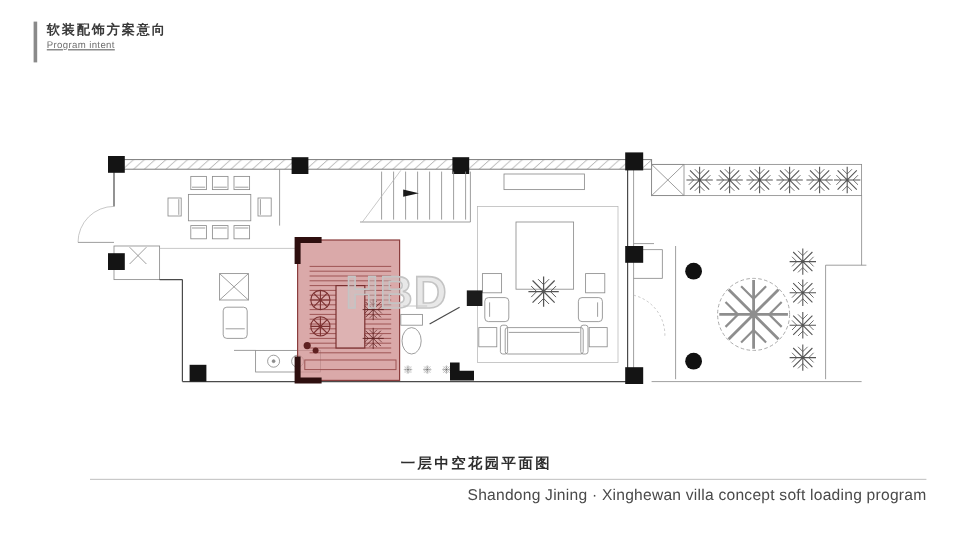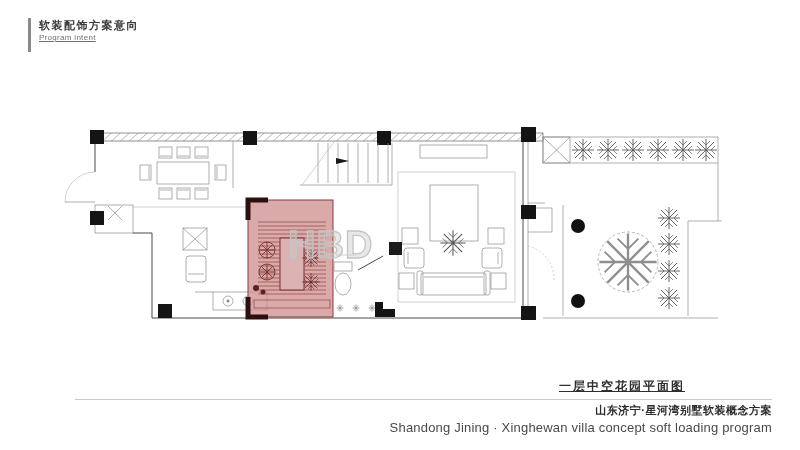--- a/index.html
+++ b/index.html
@@ -31,22 +31,22 @@
   .wm-square{width:13px;height:13px;background:#1b1b1b;display:inline-block;margin-top:6px;}
   .wm-band{
     position:absolute;left:303px;top:227px;width:203px;height:25px;z-index:2;
     background:rgba(240,184,184,0.82);
     display:flex;align-items:center;justify-content:center;
     font-size:23px;color:rgba(220,128,128,0.95);letter-spacing:1px;
   }
 
   
   .caption{
-    position:absolute;left:85px;top:378px;width:600px;text-align:right;z-index:4;
-    font-size:12px;font-weight:bold;color:#2e2e2e;letter-spacing:2px;text-decoration:underline;
+    position:absolute;left:97px;top:378px;width:600px;text-align:center;z-index:4;
+    font-size:12px;font-weight:bold;color:#2e2e2e;letter-spacing:2px;
   }
 
   
   .footer-rule{position:absolute;left:75px;right:28px;top:399px;height:1px;background:#c9c9c9;z-index:4;}
   .footer{position:absolute;right:28px;top:403px;text-align:right;z-index:4;}
   .footer-cn{font-size:11px;font-weight:bold;color:#2b2b2b;letter-spacing:.5px;}
   .footer-en{font-size:13px;color:#4a4a4a;margin-top:2px;letter-spacing:.2px;}
 
   
   .wall{stroke:#4a4a4a;stroke-width:1;fill:none;}
@@ -239,17 +239,16 @@
 
   <div class="wm-brand">
     <span>HBD</span>
     <span class="wm-square"></span>
   </div>
 
   <div class="caption">一层中空花园平面图</div>
 
   <div class="footer-rule"></div>
   <div class="footer">
-    <div class="footer-cn">山东济宁·星河湾别墅软装概念方案</div>
     <div class="footer-en">Shandong Jining · Xinghewan villa concept soft loading program</div>
   </div>
 
 </div>
 
 </body></html>

